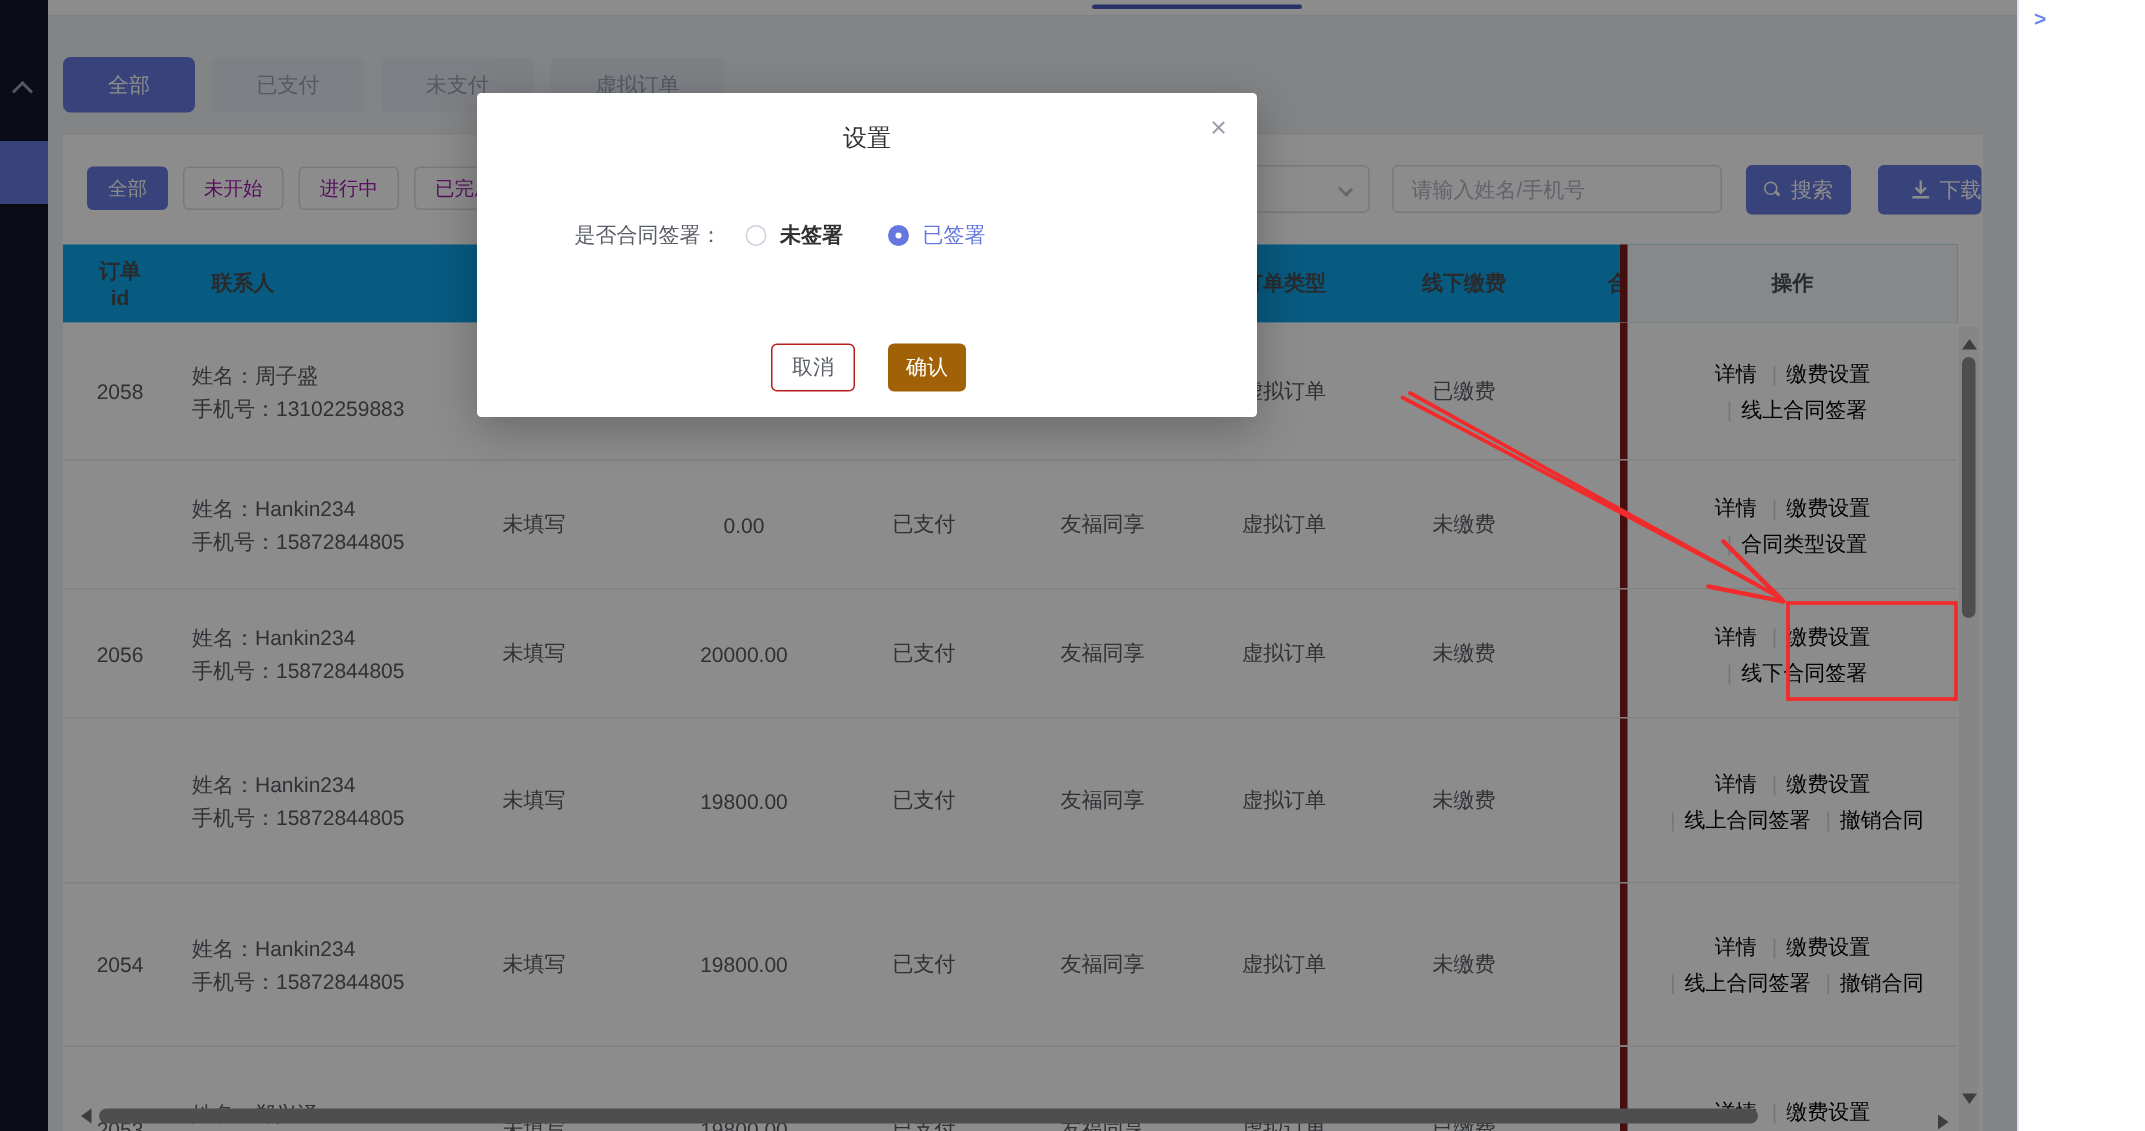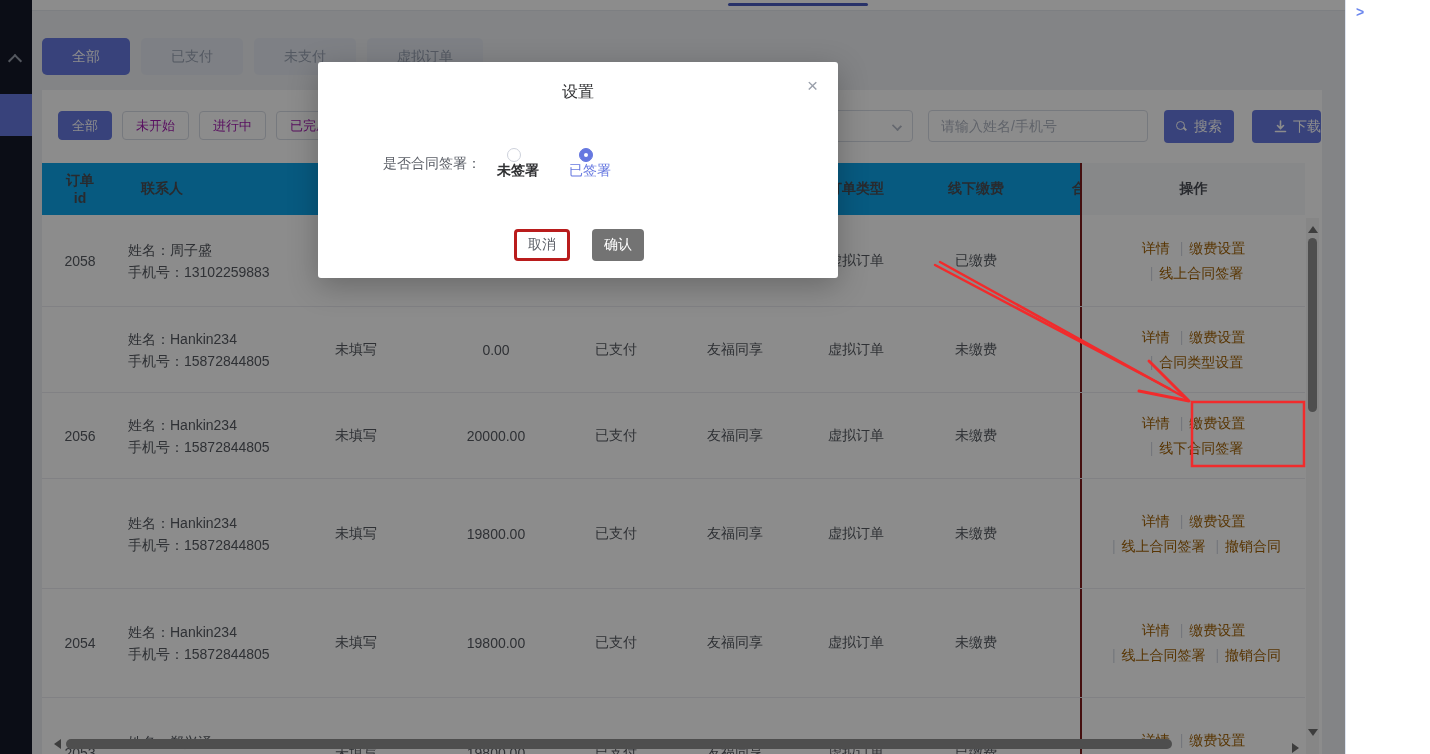--- a/index.html
+++ b/index.html
@@ -48,26 +48,26 @@
   .c1 { left:0; width:76px; padding:0 18px; }
   .c2 { left:76px; width:188px; justify-content:flex-start; text-align:left; padding-left:10px; padding-right:28px; }
   .thead .c2 { padding-left:23px; }
   .c3 { left:264px; width:100px; }
   .c4 { left:364px; width:180px; }
   .c5 { left:544px; width:60px; }
   .c6 { left:604px; width:178px; }
   .c7 { left:764px; width:100px; }
   .c8 { left:864px; width:140px; }
   .c9 { left:1004px; width:120px; justify-content:flex-start; padding-left:26px; }
-  .c10 { left:1038px; width:225px; background:#fff; border-left:2px solid #7f1d1d; padding:0 8px; }
+  .c10 { left:1038px; width:225px; background:#fff; border-left:5px solid #7f1d1d; padding:0 8px; }
   .thead .c10 { background:#f6f7fa; }
   .contact-lines { line-height:22px; word-break:break-all; }
   .actions-wrap { width:100%; text-align:center; line-height:24px; }
   .act-unit { white-space:nowrap; }
-  .act-link { color:#a16207; cursor:pointer;font-family:Liberation Serif, serif; }
+  .act-link { color:#000000; cursor:pointer; }
   .act-sep { color:#d4d8e2; margin:0 6px; }
 
   
   .vsb-track { position:absolute; left:1306px; top:218px; width:13px; height:536px; background:#f4f4f4; z-index:3; }
   .vsb-thumb { position:absolute; left:1308px; top:238px; width:9px; height:174px; background:#8f8f8f; border-radius:5px; z-index:4; }
   .tri { position:absolute; width:0; height:0; z-index:4; }
   .tri-up { left:1308px; top:226px; border-left:5px solid transparent; border-right:5px solid transparent; border-bottom:7px solid #707070; }
   .tri-down { left:1308px; top:729px; border-left:5px solid transparent; border-right:5px solid transparent; border-top:7px solid #707070; }
   .tri-left { left:54px; top:739px; border-top:5px solid transparent; border-bottom:5px solid transparent; border-right:7px solid #707070; }
   .tri-right { left:1292px; top:743px; border-top:5px solid transparent; border-bottom:5px solid transparent; border-left:7px solid #707070; }
@@ -77,29 +77,29 @@
   .right-panel { position:absolute; left:1345px; top:0; width:85px; height:754px; background:#fff; border-left:1px solid #dde3ef; z-index:45; }
   .panel-chevron { position:absolute; left:10px; top:4px; color:#6b87ee; font-size:14px; font-weight:bold; cursor:pointer; }
 
   
   .mask { position:absolute; left:0; top:0; width:1345px; height:754px; background:rgba(0,0,0,0.45); z-index:40; }
   .modal { position:absolute; left:318px; top:62px; width:520px; height:216px; background:#fff; border-radius:3px; box-shadow:0 8px 30px rgba(0,0,0,0.25); z-index:50; }
   .modal-title { position:absolute; left:0; top:20px; width:100%; text-align:center; font-size:16px; color:#303133; }
   .modal-close { position:absolute; right:20px; top:14px; font-size:19px; color:#9aa0ab; cursor:pointer; line-height:1; }
   .modal-field { position:absolute; left:65px; top:86px; display:flex; align-items:center; }
   .modal-label { font-size:14px; color:#5a5e66; margin-right:16px; }
-  .radio-item { display:flex; align-items:center; margin-right:30px; cursor:pointer;flex-direction:column; }
+  .radio-item { display:flex; align-items:center; margin-right:30px; cursor:pointer; }
   .radio-circle { width:14px; height:14px; border-radius:50%; border:1px solid #cdd1db; background:#fff; margin-right:9px; position:relative; }
   .radio-item.checked .radio-circle { background:#6678e0; border-color:#6678e0; }
   .radio-item.checked .radio-circle::after { content:""; position:absolute; left:4px; top:4px; width:4px; height:4px; border-radius:50%; background:#fff; }
   .radio-label { font-size:14px; color:#303133; font-weight:bold; }
   .radio-item.checked .radio-label { color:#6678e0; font-weight:normal; }
   .modal-btn { position:absolute; top:167px; height:32px; border-radius:4px; font-size:14px; font-family:inherit; cursor:pointer; display:flex; align-items:center; justify-content:center; }
-  .btn-cancel { left:196px; width:56px; background:#fff; border:3px solid #b91c1c; color:#5a5e66; }
-  .btn-confirm { left:274px; width:52px; background:#737373; border:none; color:#fff; }
+  .btn-cancel { left:196px; width:56px; background:#fff; border:1px solid #b91c1c; color:#5a5e66; }
+  .btn-confirm { left:274px; width:52px; background:#a16207; border:none; color:#fff; }
 
   .annotations { position:absolute; left:0; top:0; width:1430px; height:754px; z-index:60; pointer-events:none; }
 </style>
 </head>
 <body>
 
 <div id="stage">
 
   <div class="sidebar">
     <div class="sb-chevron"></div>

